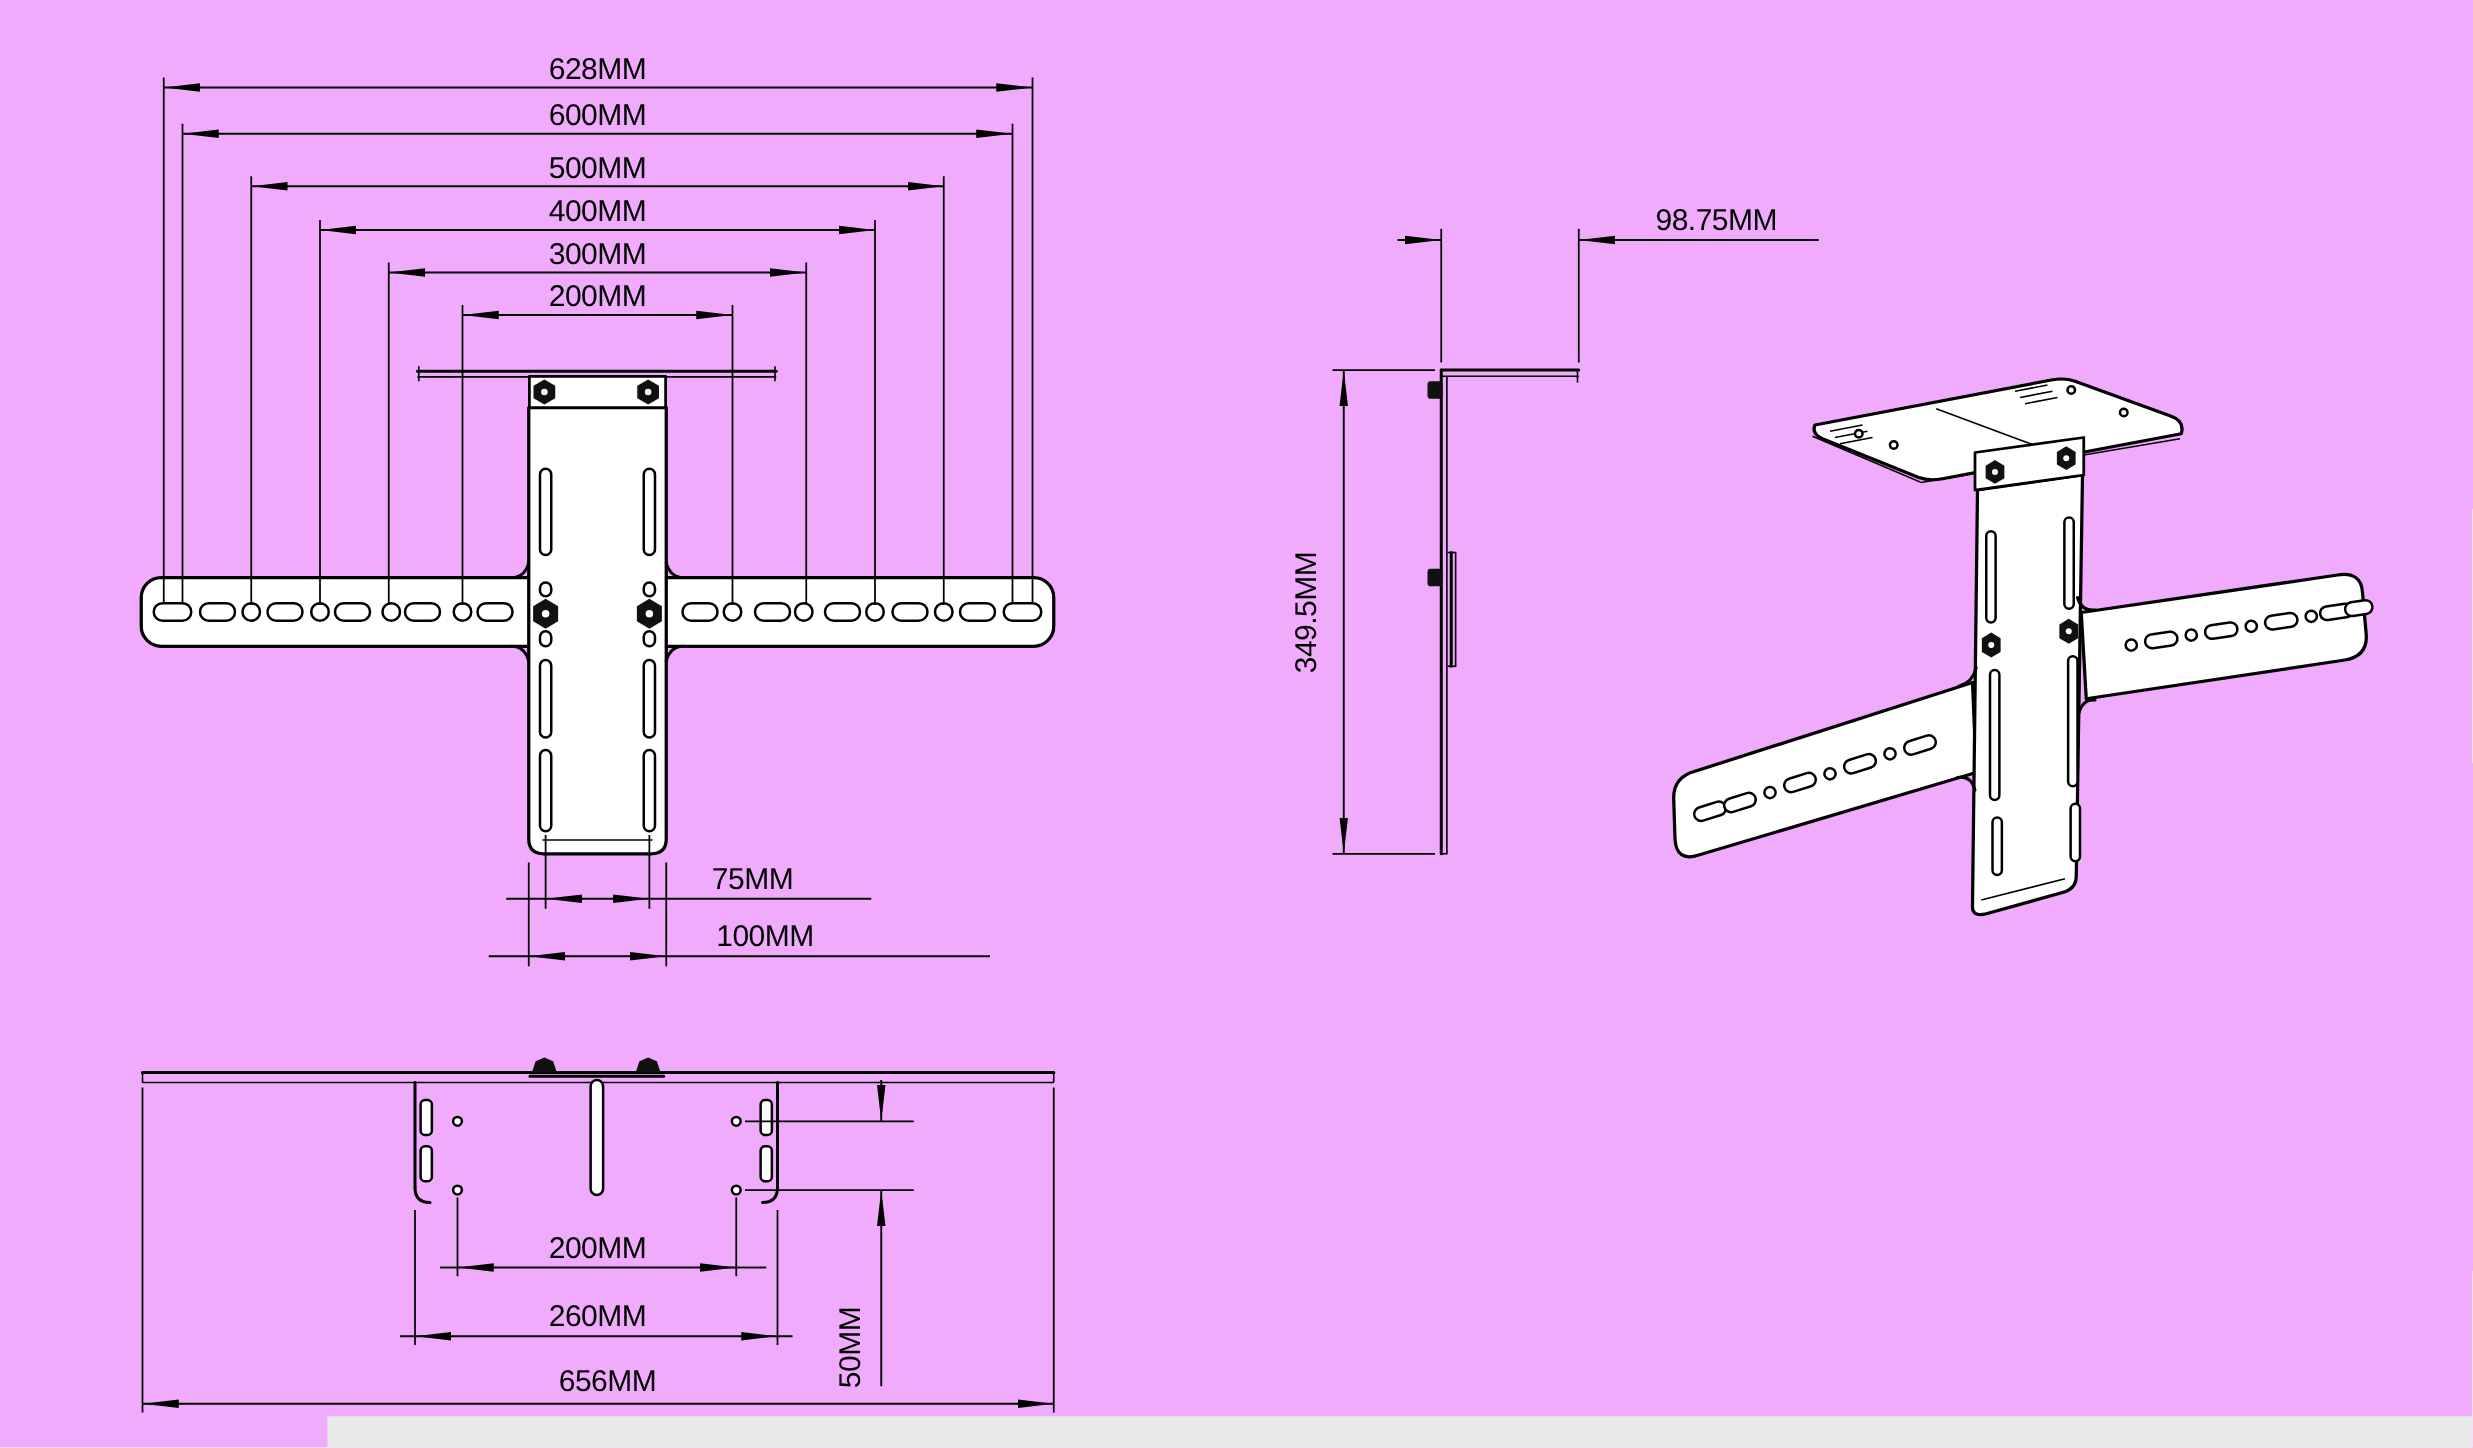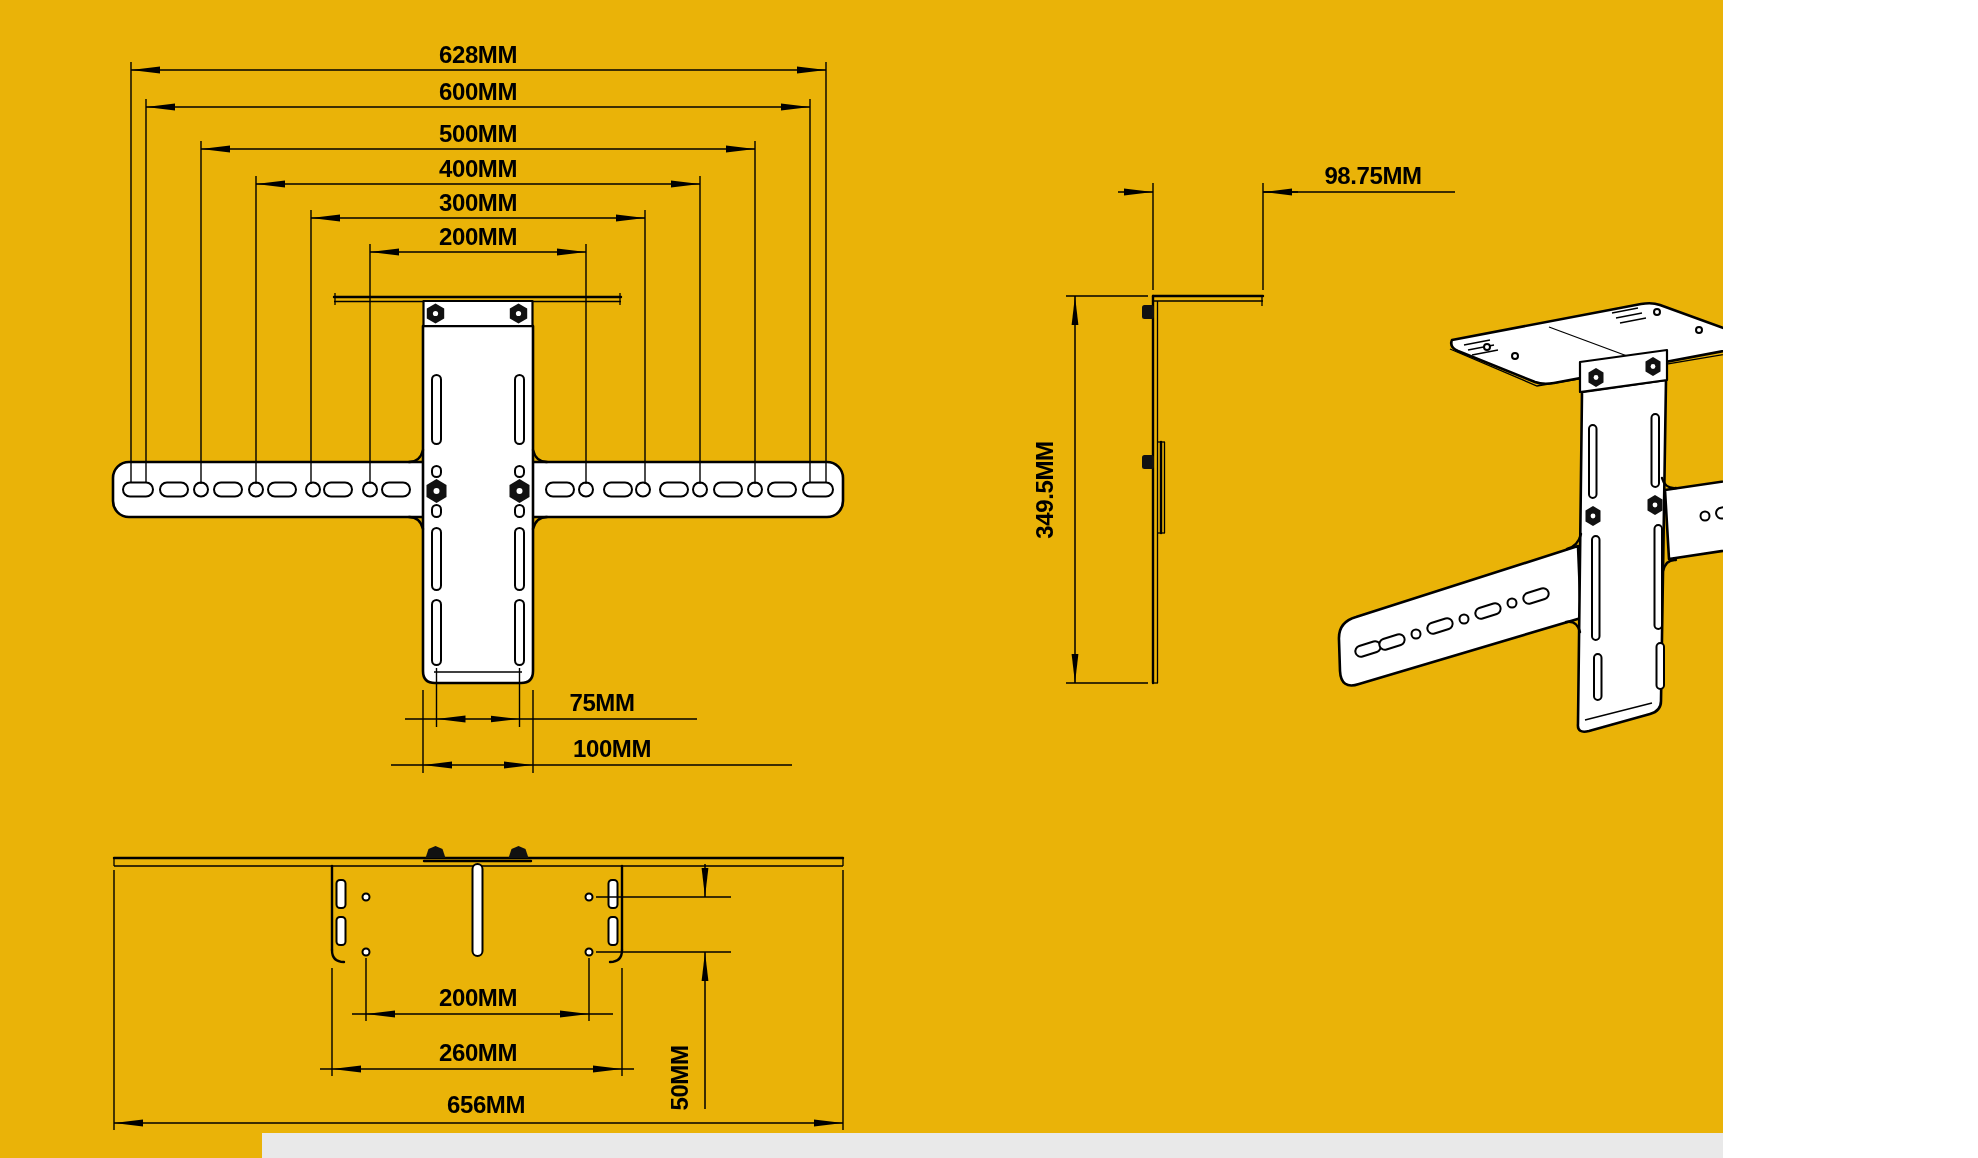--- a/index.html
+++ b/index.html
@@ -1,16 +1,16 @@
 <!DOCTYPE html>
 <html><head>
 <meta charset="utf-8">
 <style>
   html,body{margin:0;padding:0;background:#ffffff;}
-  .stage{position:relative;width:1723px;height:1158px;background:#eab308;overflow:hidden;font-weight:bold;}
+  .stage{position:relative;width:1978px;height:1158px;background:#f0abfc;overflow:hidden;}
   svg{display:block;}
   .outline{fill:#ffffff;stroke:#000000;stroke-width:2.6;stroke-linejoin:round;}
   .outline2{fill:#ffffff;stroke:#000000;stroke-width:2.2;stroke-linejoin:round;}
   .nofill{fill:none;stroke:#000000;stroke-width:2.4;stroke-linejoin:round;stroke-linecap:round;}
   .thin{fill:none;stroke:#000000;stroke-width:1.3;}
   .hole{fill:#ffffff;stroke:#000000;stroke-width:2;}
   .dim{stroke:#000000;stroke-width:1.5;fill:none;}
   .ext{stroke:#000000;stroke-width:1.4;fill:none;}
   .dark{fill:#111111;stroke:none;}
   .dimtxt{font-family:"Liberation Sans",sans-serif;font-size:24px;fill:#000000;text-anchor:middle;letter-spacing:-0.4px;}

